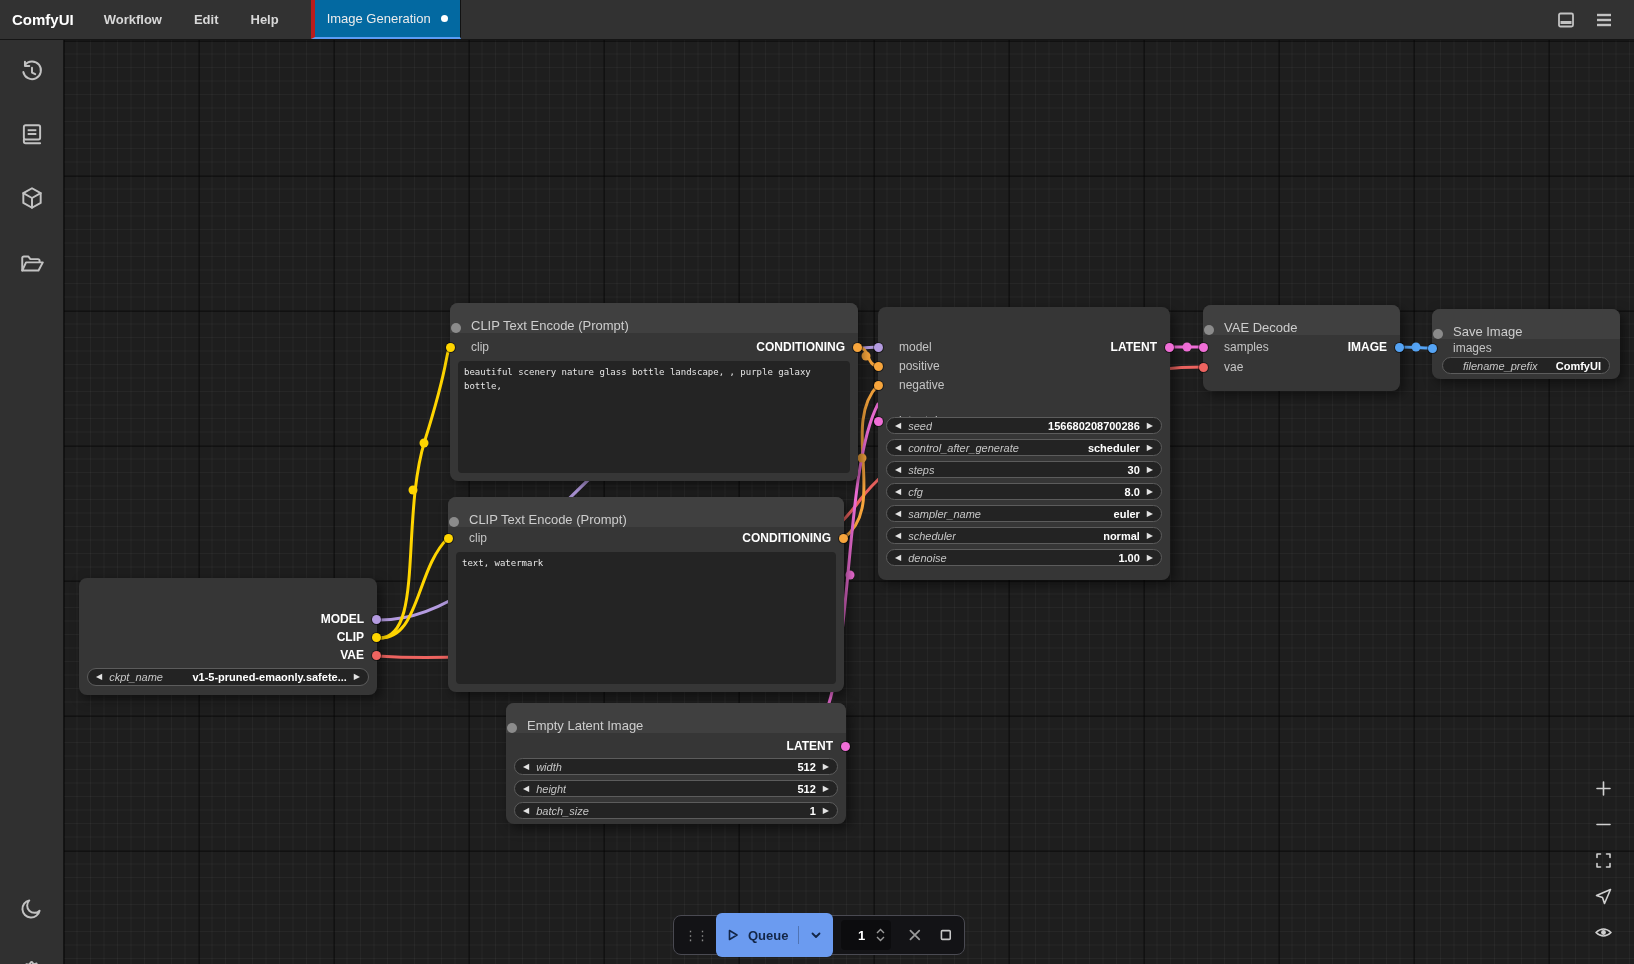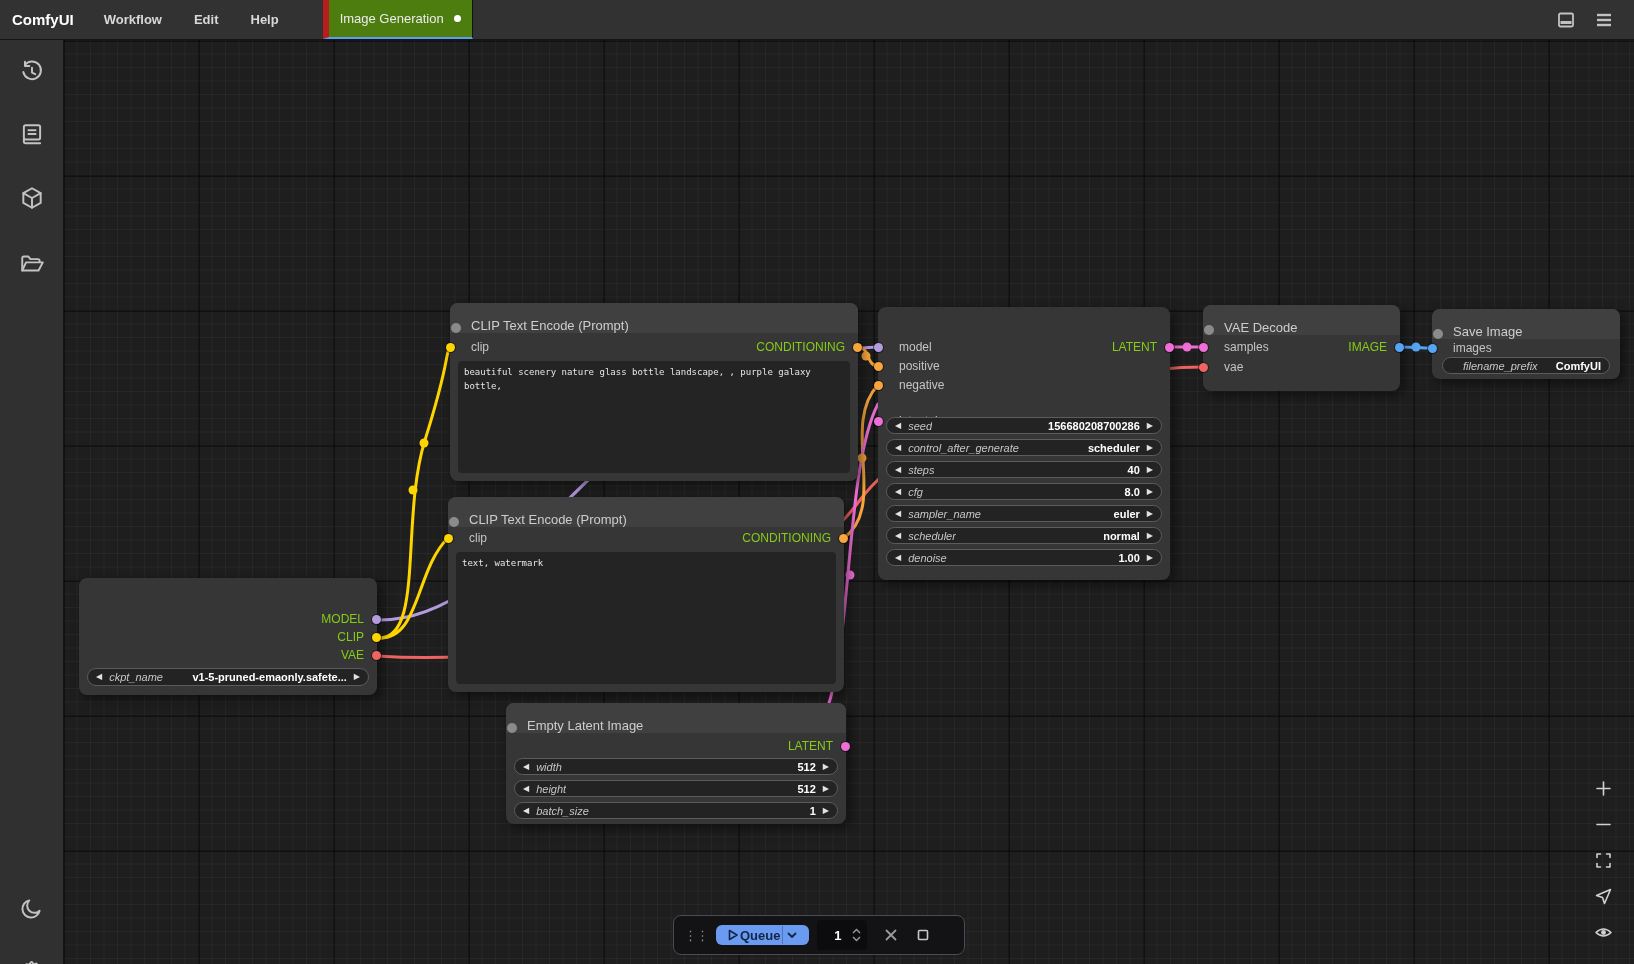--- a/index.html
+++ b/index.html
@@ -14,21 +14,21 @@
       linear-gradient(90deg, rgba(0,0,0,.42) 1.5px, transparent 1.5px),
       linear-gradient(rgba(255,255,255,.035) 1px, transparent 1px),
       linear-gradient(90deg, rgba(255,255,255,.035) 1px, transparent 1px);
     background-size:135px 135px,135px 135px,13.5px 13.5px,13.5px 13.5px;}
 
   
   #menubar{position:absolute;left:0;top:0;width:100%;height:40px;background:#323232;
     border-bottom:1px solid #151515;z-index:20;display:flex;align-items:stretch;box-sizing:border-box;}
   .logo{color:#fff;font-weight:bold;font-size:15px;display:flex;align-items:center;padding:0 14px 0 12px;}
   .menu-item{color:#d8d8d8;font-size:13px;font-weight:bold;display:flex;align-items:center;padding:0 16px;cursor:default;}
-  .wtab{margin-left:28px;width:150px;background:#4d7c0f;border-left:6px solid #b91c1c;border-right:1px solid #121212;
+  .wtab{margin-left:16px;width:150px;background:#0369a1;border-left:4px solid #b91c1c;border-right:1px solid #121212;
     border-bottom:2px solid #5b9cf5;display:flex;align-items:center;justify-content:center;gap:10px;box-sizing:border-box;}
   .wtab-label{color:#ececec;font-size:13px;}
   .unsaved-dot{width:7px;height:7px;border-radius:50%;background:#fff;}
   #menubar-right{margin-left:auto;display:flex;align-items:center;gap:18px;padding-right:20px;}
   .mb-icon{width:20px;height:20px;display:block;}
 
   
   #sidebar{position:absolute;left:0;top:40px;bottom:0;width:63px;background:#303030;
     border-right:1px solid #151515;z-index:20;}
   .sb-btn{position:absolute;left:16px;width:32px;height:32px;display:flex;align-items:center;justify-content:center;}
@@ -43,34 +43,34 @@
   .node{position:absolute;background:#363636;border-radius:8px;box-shadow:4px 4px 12px rgba(0,0,0,.5);z-index:2;box-sizing:border-box;}
   .nhead{height:30px;background:#404040;border-radius:8px 8px 0 0;display:flex;align-items:flex-end;padding:0 1px;gap:10px;}
   .ndot{width:10px;height:10px;border-radius:50%;background:#8b8b8b;flex:none;}
   .ntitle{color:#cdcdcd;font-size:13px;white-space:nowrap;}
   .prow{position:absolute;left:0;right:0;display:flex;align-items:center;padding:0 13px;height:20px;}
   .pdot{position:absolute;width:9px;height:9px;border-radius:50%;top:50%;margin-top:-4.5px;box-shadow:0 0 0 1px rgba(0,0,0,.45);}
   .pdot.in{left:-4px}.pdot.out{right:-4px}
   .c-model{background:#b49be0}.c-clip{background:#ffd500}.c-vae{background:#ee6460}
   .c-cond{background:#f7a53c}.c-latent{background:#f06ed7}.c-image{background:#55a4f5}
   .plabel{color:#c4c4c4;font-size:12px;white-space:nowrap;}
-  .pout-label{margin-left:auto;color:#84cc16;font-weight:normal;font-size:12px;white-space:nowrap;}
+  .pout-label{margin-left:auto;color:#ffffff;font-weight:bold;font-size:12px;white-space:nowrap;}
   .widget{position:absolute;left:8px;right:8px;height:17px;background:#232323;border:1px solid #5c5c5c;border-radius:9px;
     display:flex;align-items:center;padding:0 8px;box-sizing:border-box;font-size:11px;gap:7px;}
   .warr{font-size:8px;color:#e2e2e2;line-height:1;flex:none;}
   .wlabel{color:#c6c6c6;white-space:nowrap;overflow:hidden;font-style:italic;}
   .wvalue{margin-left:auto;color:#fff;font-weight:bold;white-space:nowrap;}
   .prompt{position:absolute;background:#242424;border:none;border-radius:4px;color:#e6e6e6;
     font-family:"DejaVu Sans Mono",monospace;font-size:9px;line-height:1.5;padding:5px 6px;resize:none;box-sizing:border-box;outline:none;}
 
   
   #queuebar{position:absolute;left:673px;top:915px;width:292px;height:40px;background:#131316;
     border:1px solid #4a4a52;border-radius:8px;z-index:6;display:flex;align-items:center;box-sizing:border-box;padding:0 10px;}
   .qhandle{color:#8a8a8a;font-size:13px;letter-spacing:-1px;margin-right:8px;}
-  #queue-btn{height:20px;background:#6b9bf0;border-radius:6px;display:flex;align-items:center;padding:0 10px;}
+  #queue-btn{height:44px;background:#6b9bf0;border-radius:6px;display:flex;align-items:center;padding:0 10px;gap:8px;}
   .qplay{width:14px;height:14px;}
   .qlabel{color:#132647;font-size:13px;font-weight:bold;}
   .qdivider{width:1px;height:18px;background:rgba(0,0,0,.25);margin:0 2px;}
   .qchevron{width:14px;height:14px;}
   #batch-count{margin-left:8px;height:30px;width:50px;background:#0c0c0e;border-radius:4px;display:flex;align-items:center;
     padding:0 6px;box-sizing:border-box;}
   .count-val{color:#fff;font-size:13px;font-weight:bold;flex:1;text-align:center;}
   .steppers{display:flex;flex-direction:column;gap:2px;}
   .steppers svg{width:9px;height:6px;display:block;}
   .qicon{margin-left:16px;width:16px;height:16px;}
@@ -164,21 +164,21 @@
     </div>
     <div class="widget" style="top:132px;">
       <span class="warr">◀</span>
       <span class="wlabel">control_after_generate</span>
       <span class="wvalue">scheduler</span>
       <span class="warr">▶</span>
     </div>
     <div class="widget" style="top:154px;">
       <span class="warr">◀</span>
       <span class="wlabel">steps</span>
-      <span class="wvalue">40</span>
+      <span class="wvalue">30</span>
       <span class="warr">▶</span>
     </div>
     <div class="widget" style="top:176px;">
       <span class="warr">◀</span>
       <span class="wlabel">cfg</span>
       <span class="wvalue">8.0</span>
       <span class="warr">▶</span>
     </div>
     <div class="widget" style="top:198px;">
       <span class="warr">◀</span>

